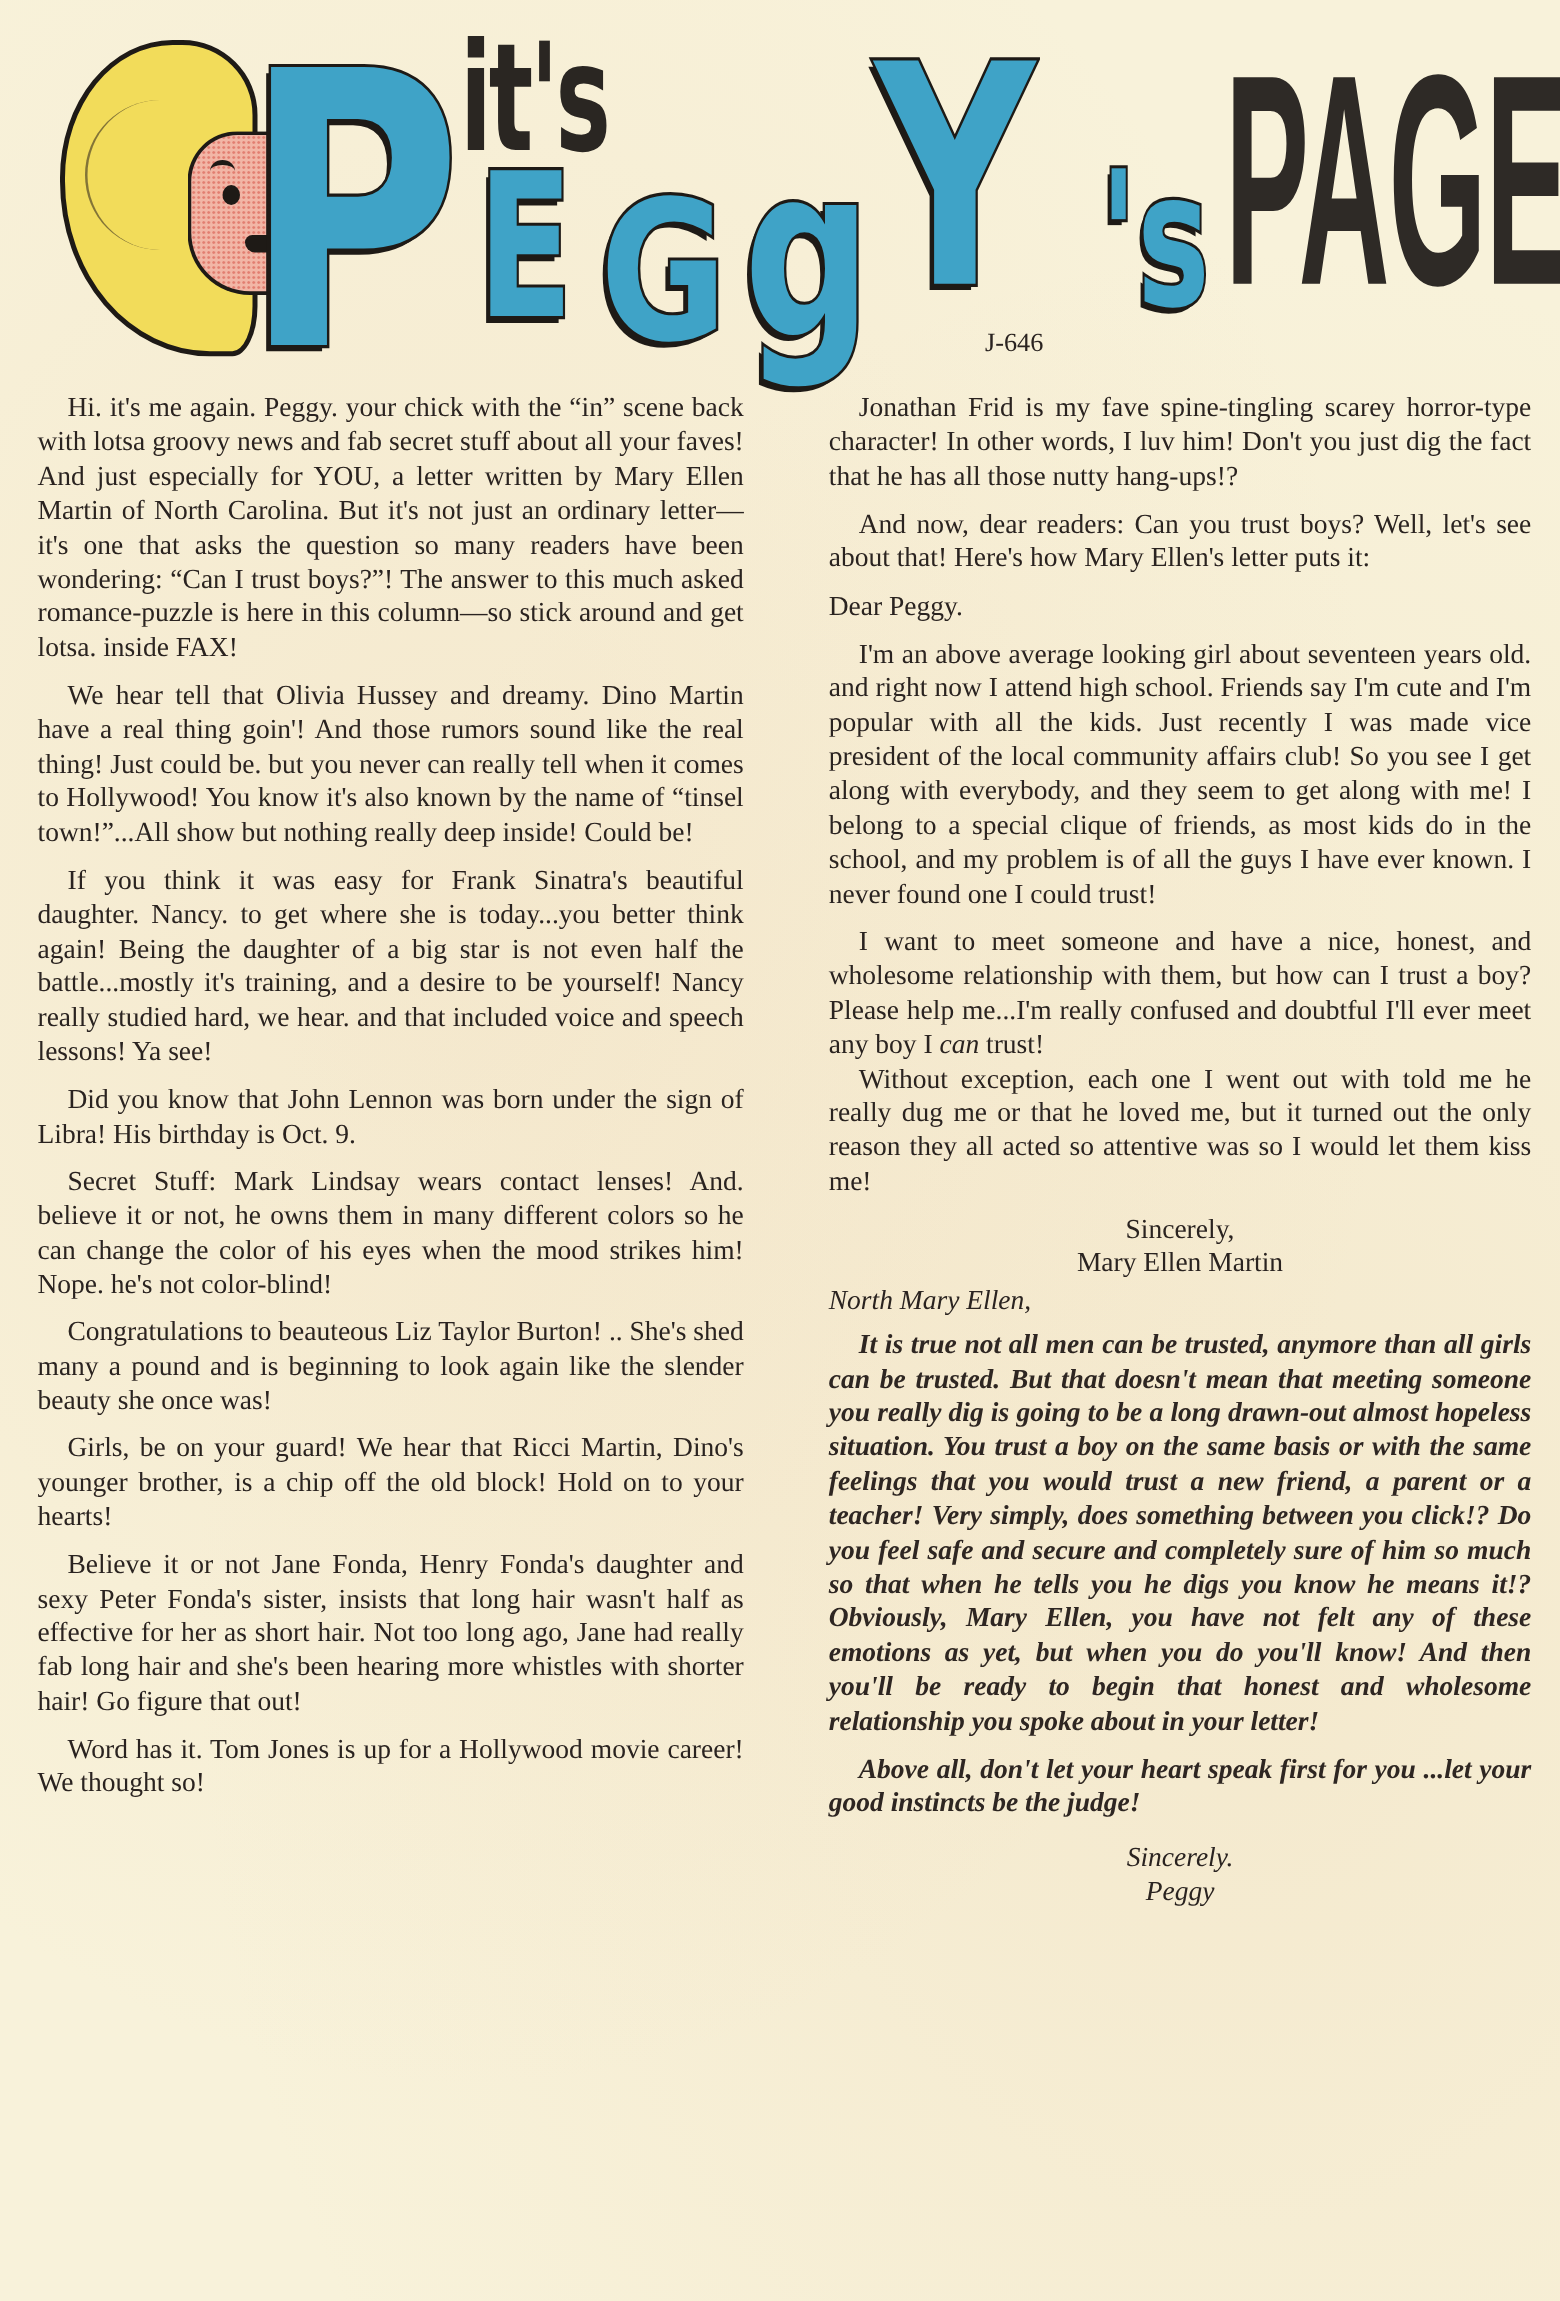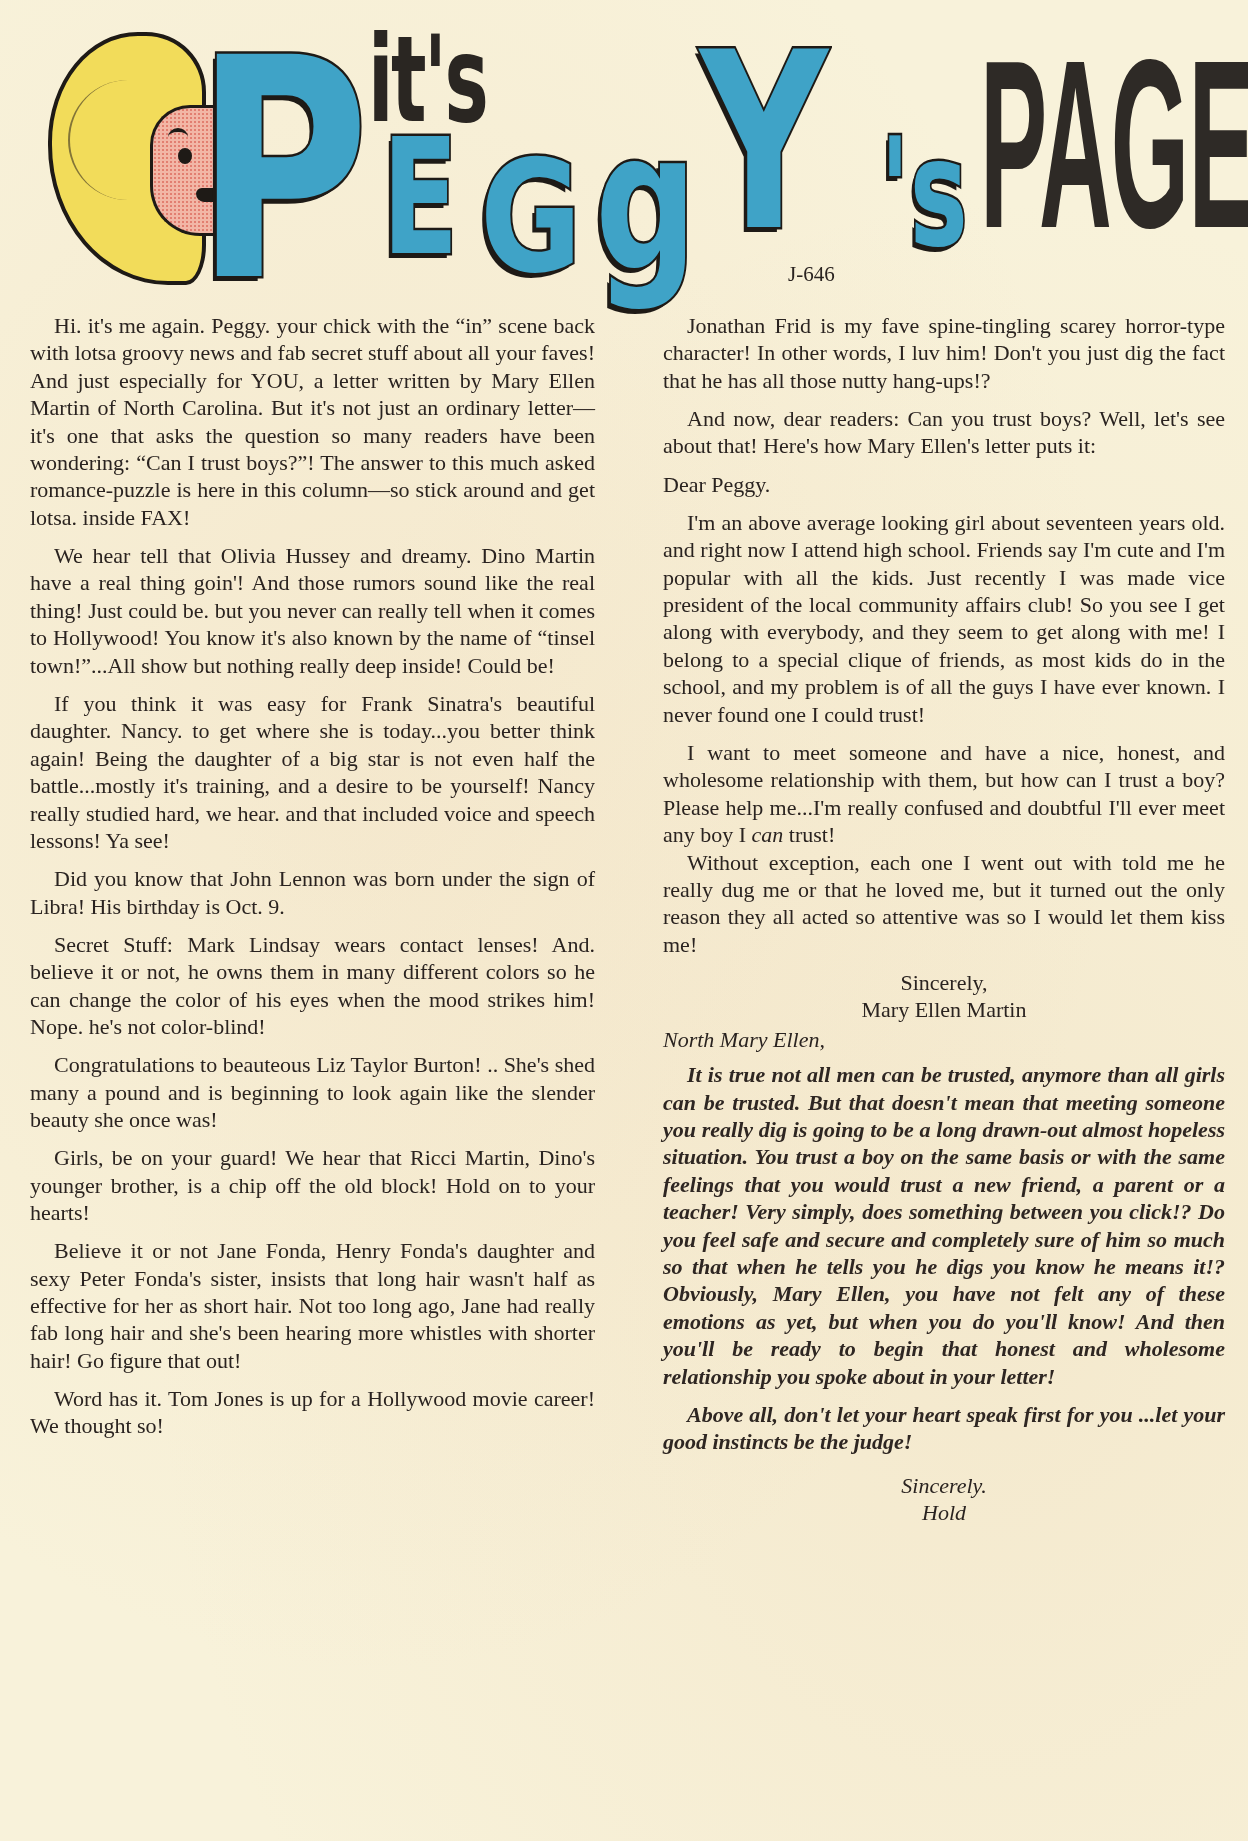--- a/index.html
+++ b/index.html
@@ -144,16 +144,16 @@
       <p>Without exception, each one I went out with told me he really dug me or that he loved me, but it turned out the only reason they all acted so attentive was so I would let them kiss me!</p>
       <p class="sig">Sincerely,</p>
       <p class="sig" style="margin-bottom:2px">Mary Ellen Martin</p>
     </div>
 
     <div>
       <p class="salute">North Mary Ellen,</p>
       <p class="reply">It is true not all men can be trusted, anymore than all girls can be trusted. But that doesn't mean that meeting someone you really dig is going to be a long drawn-out almost hopeless situation. You trust a boy on the same basis or with the same feelings that you would trust a new friend, a parent or a teacher! Very simply, does something between you click!? Do you feel safe and secure and completely sure of him so much so that when he tells you he digs you know he means it!? Obviously, Mary Ellen, you have not felt any of these emotions as yet, but when you do you'll know! And then you'll be ready to begin that honest and wholesome relationship you spoke about in your letter!</p>
       <p class="reply" style="margin-bottom:16px">Above all, don't let your heart speak first for you ...let your good instincts be the judge!</p>
       <p class="sig it">Sincerely.</p>
-      <p class="sig it">Hold</p>
+      <p class="sig it">Peggy</p>
     </div>
   </div>
 </div>
 
 </body></html>

